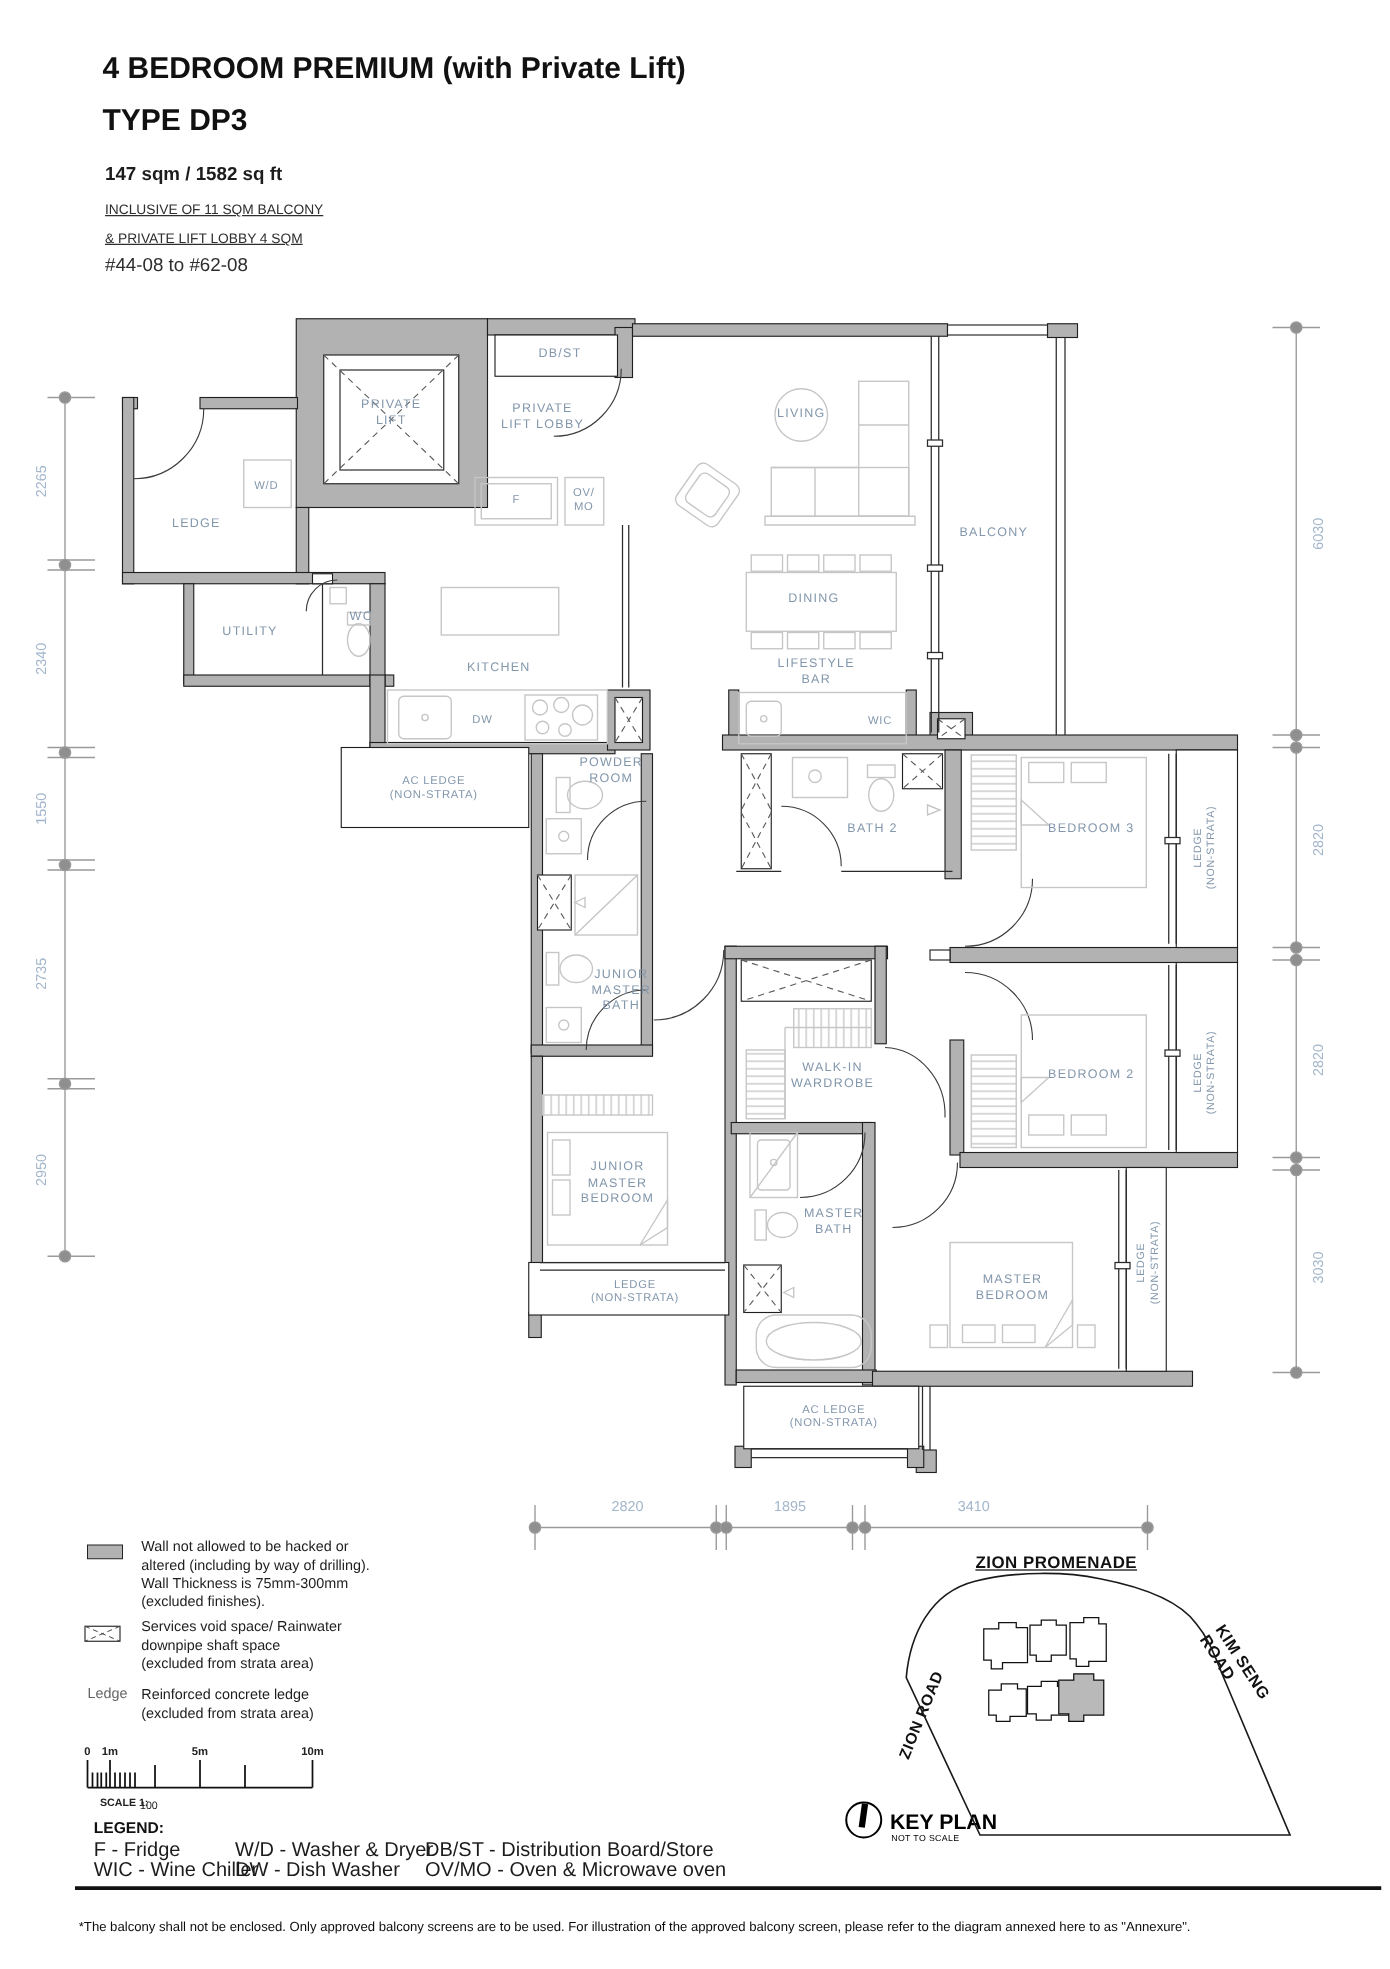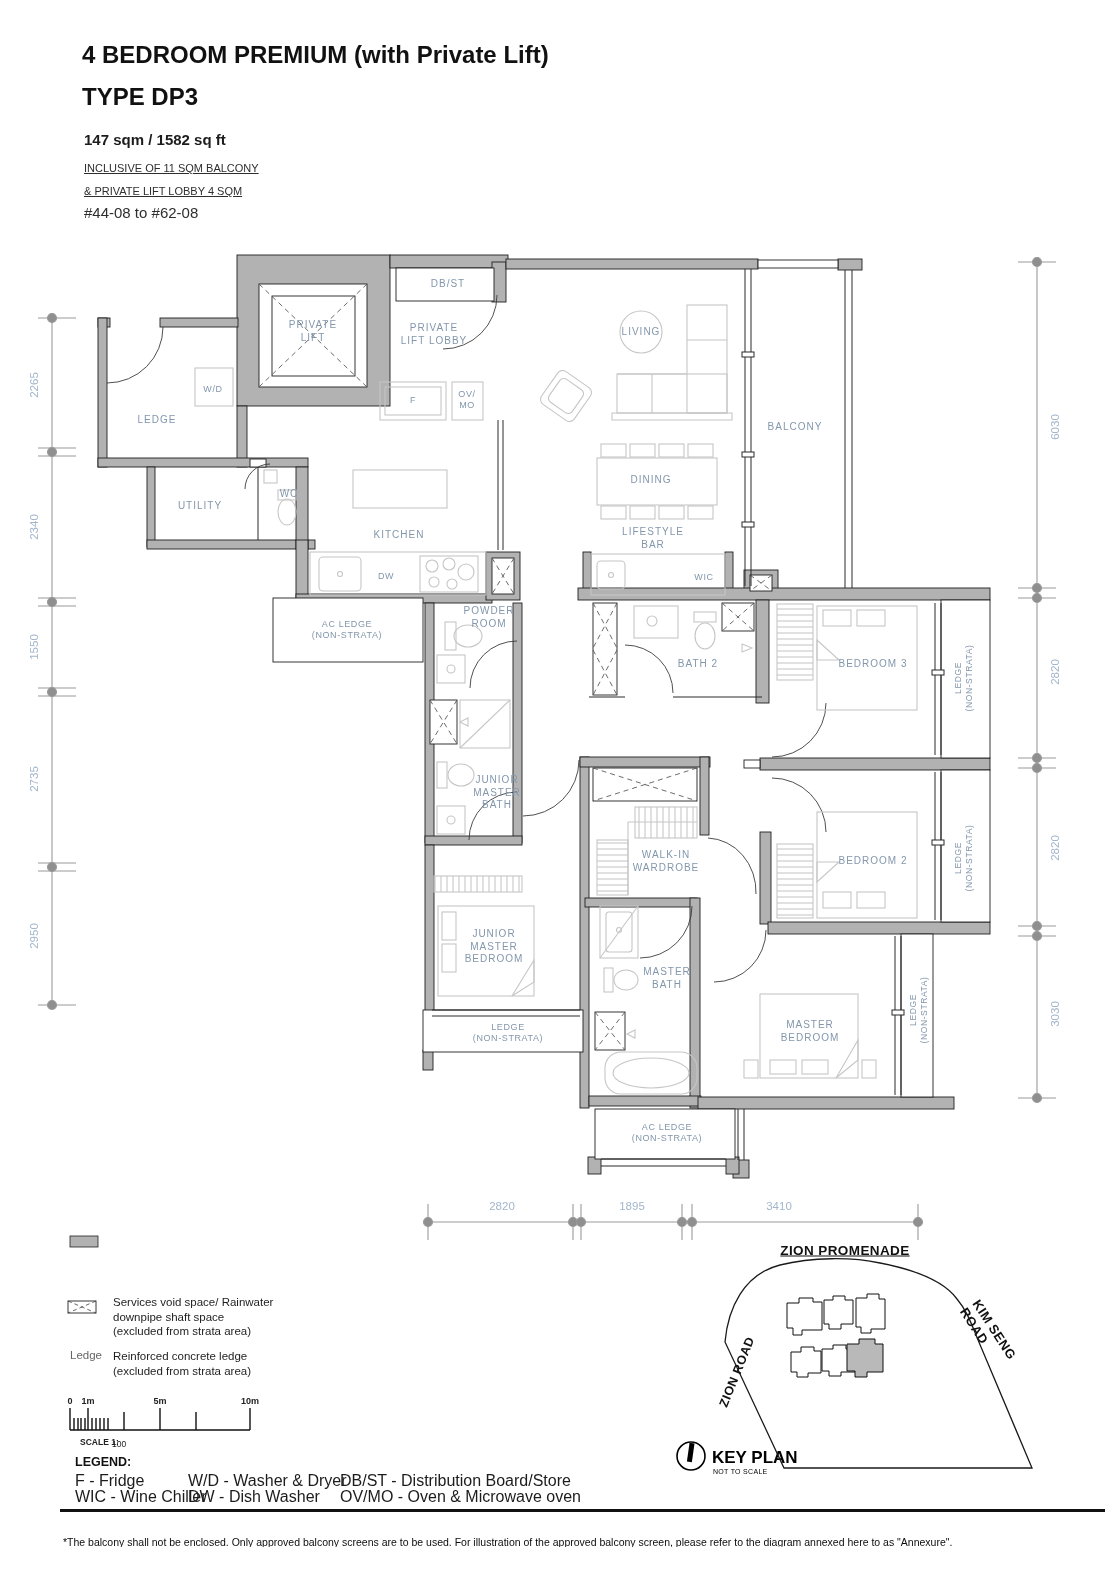--- a/index.html
+++ b/index.html
@@ -469,20 +469,24 @@
     <span class="dim vert" style="left:34px;top:936px">2950</span>
     <span class="dim vert" style="left:1055px;top:427px">6030</span>
     <span class="dim vert" style="left:1055px;top:672px">2820</span>
     <span class="dim vert" style="left:1055px;top:848px">2820</span>
     <span class="dim vert" style="left:1055px;top:1014px">3030</span>
     <span class="dim" style="left:502px;top:1206px">2820</span>
     <span class="dim" style="left:632px;top:1206px">1895</span>
     <span class="dim" style="left:779px;top:1206px">3410</span>
   </div>
 
+  <div class="leg-text" style="left:113px;top:1231px">Wall not allowed to be hacked or
+altered (including by way of drilling).
+Wall Thickness is 75mm-300mm
+(excluded finishes).</div>
   <div class="leg-text" style="left:113px;top:1295px">Services void space/ Rainwater
 downpipe shaft space
 (excluded from strata area)</div>
   <div id="ledge-term" style="left:70px;top:1349px">Ledge</div>
   <div class="leg-text" style="left:113px;top:1349px">Reinforced concrete ledge
 (excluded from strata area)</div>
 
   <span class="scale-tick-lbl" style="left:70px;top:1396px">0</span>
   <span class="scale-tick-lbl" style="left:88px;top:1396px">1m</span>
   <span class="scale-tick-lbl" style="left:160px;top:1396px">5m</span>

